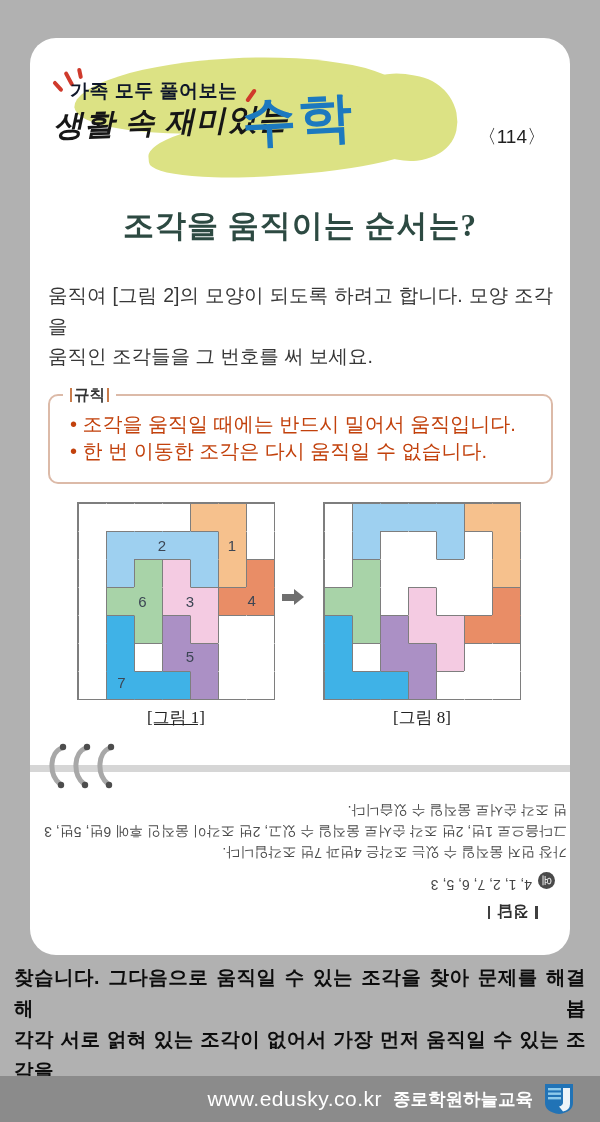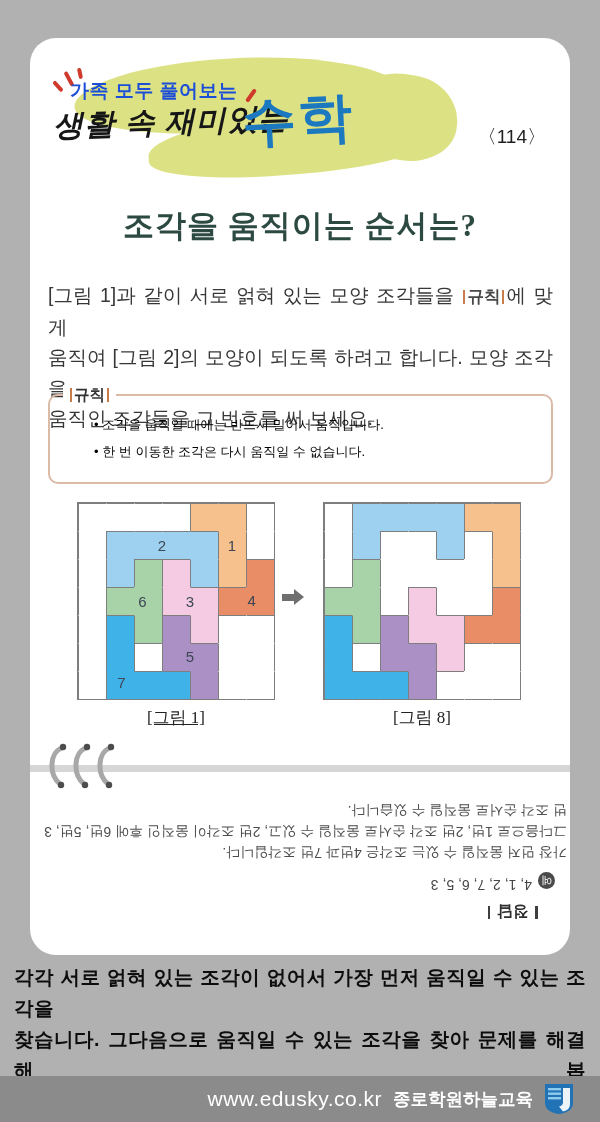--- a/index.html
+++ b/index.html
@@ -16,21 +16,21 @@
   }
   
   .brush{position:absolute;background:#dce284;}
   .brush1{left:44px;top:20px;width:330px;height:74px;border-radius:48% 52% 55% 45%/55% 60% 40% 45%;transform:rotate(-3deg);}
   .brush2{left:118px;top:78px;width:300px;height:58px;border-radius:40% 60% 50% 50%/50% 50% 55% 45%;transform:rotate(-5deg);}
   .brush3{left:318px;top:36px;width:110px;height:86px;border-radius:55% 45% 50% 50%/45% 55% 50% 50%;transform:rotate(12deg);}
   .tick{position:absolute;width:3.5px;background:#cf3a2c;border-radius:2px;}
   .tick1{left:26px;top:42px;height:13px;transform:rotate(-42deg);}
   .tick2{left:37px;top:33px;height:16px;transform:rotate(-28deg);}
   .tick3{left:48px;top:30px;height:11px;transform:rotate(-12deg);}
-  .tagline{position:absolute;left:40px;top:40px;font-size:19px;font-weight:bold;color:#1d4ed8;letter-spacing:.5px;}
+  .tagline{position:absolute;left:40px;top:40px;font-size:19px;font-weight:bold;color:#0f172a;letter-spacing:.5px;}
   .subtitle{position:absolute;left:23px;top:64px;font-size:30px;font-weight:bold;font-style:italic;color:#161616;transform:rotate(-2deg);letter-spacing:1px;}
   .brand{position:absolute;left:212px;top:46px;font-size:54px;font-weight:bold;color:#1c79bf;transform:rotate(-3deg);letter-spacing:2px;}
   .brand-accent{position:absolute;left:219px;top:50px;width:4px;height:15px;background:#d03a2a;border-radius:2px;transform:rotate(35deg);}
   .page-num{position:absolute;right:24px;top:86px;font-size:19px;color:#1f1f1f;}
   
   .title{
     position:absolute;left:0;top:167px;width:100%;text-align:center;
     font-family:"Liberation Serif",serif;font-weight:bold;
     font-size:31px;color:#2d4a42;letter-spacing:1px;
   }
@@ -42,21 +42,21 @@
   .kwbar{display:inline-block;width:2px;height:14px;background:#c97c4b;margin:0 2px;vertical-align:-2px;}
   
   .rulebox{
     position:absolute;left:18px;top:356px;width:501px;height:86px;
     border:2px solid #dcbaa8;border-radius:10px;
   }
   .rule-label{
     position:absolute;top:-11px;left:13px;background:#ffffff;padding:0 5px;
     font-size:15.5px;font-weight:bold;color:#333333;
   }
-  .rule-items{padding:15px 0 0 20px;font-size:13px;color:#000000;line-height:27px;margin-left:24px;}
+  .rule-items{padding:15px 0 0 20px;font-size:20px;color:#c2410c;line-height:27px;}
   .rule-items .tline::before{content:"• ";}
   
   .grid{position:absolute;width:198px;height:198px;background:#ffffff;border:1px solid #7e7e7e;box-sizing:border-box;}
   .grid1{left:47px;top:464px;}
   .grid2{left:293px;top:464px;}
   .cell{position:absolute;width:29px;height:29px;box-sizing:border-box;background:#ffffff;}
   .plabel{position:absolute;font-size:15px;color:#3c4654;transform:translate(-50%,-50%);}
   .arrow-shaft{position:absolute;left:252px;top:556px;width:12px;height:7px;background:#6f6f6f;}
   .arrow-head{position:absolute;left:264px;top:551px;width:0;height:0;border-left:10px solid #6f6f6f;border-top:8px solid transparent;border-bottom:8px solid transparent;}
   .caption{position:absolute;top:668px;width:198px;text-align:center;font-family:"Liberation Serif",serif;font-size:17px;color:#222222;}
@@ -103,21 +103,20 @@
   <div class="tick tick3"></div>
   <div class="tagline">가족 모두 풀어보는</div>
   <div class="subtitle">생활 속 재미있는</div>
   <div class="brand">수학</div>
   <div class="brand-accent"></div>
   <div class="page-num">〈114〉</div>
 
   <div class="title">조각을 움직이는 순서는?</div>
 
   <div class="intro">
-    <div class="just"><span>[그림 1]과 같이 서로 얽혀 있는 모양 조각들을 </span><span class="kw"><span class="kwbar"></span><span class="kwtext">규칙</span><span class="kwbar"></span></span><span>에 맞게</span></div>
     <div class="just">움직여 [그림 2]의 모양이 되도록 하려고 합니다. 모양 조각을</div>
     <div>움직인 조각들을 그 번호를 써 보세요.</div>
   </div>
 
   <div class="rulebox">
     <div class="rule-label"><span class="kwbar"></span><span>규칙</span><span class="kwbar"></span></div>
     <div class="rule-items">
         <div class="tline">조각을 움직일 때에는 반드시 밀어서 움직입니다.</div>
         <div class="tline">한 번 이동한 조각은 다시 움직일 수 없습니다.</div>
       </div>
@@ -259,22 +258,22 @@
     <div class="ans-seq"><span class="badge">예</span><span>4, 1, 2, 7, 6, 5, 3</span></div>
     <div class="ans-lines">
         <div class="tline">가장 먼저 움직일 수 있는 조각은 4번과 7번 조각입니다.</div>
         <div class="tline">그다음으로 1번, 2번 조각 순서로 움직일 수 있고, 2번 조각이 움직인 후에 6번, 5번, 3번 조각 순서로 움직일 수 있습니다.</div>
       </div>
   </div>
 
 </div>
 
 <div class="footnote">
+    <div class="tline">찾습니다. 그다음으로 움직일 수 있는 조각을 찾아 문제를 해결해 봅</div>
     <div class="tline">각각 서로 얽혀 있는 조각이 없어서 가장 먼저 움직일 수 있는 조각을</div>
-    <div class="tline">찾습니다. 그다음으로 움직일 수 있는 조각을 찾아 문제를 해결해 봅</div>
     <div class="tline">니다.</div>
   </div>
 
 <div class="footer">
   <span class="footer-url">www.edusky.co.kr</span>
   <span class="footer-brand">종로학원하늘교육</span>
   <svg width="30" height="32" viewBox="0 0 30 32">
     <path d="M1 1 h28 v19 q0 9 -14 11 q-14 -2 -14 -11 z" fill="#2173b6"></path>
     <rect x="4" y="5" width="13" height="2.4" fill="#8ecbec"></rect>
     <rect x="4" y="9.5" width="13" height="2.4" fill="#8ecbec"></rect>

